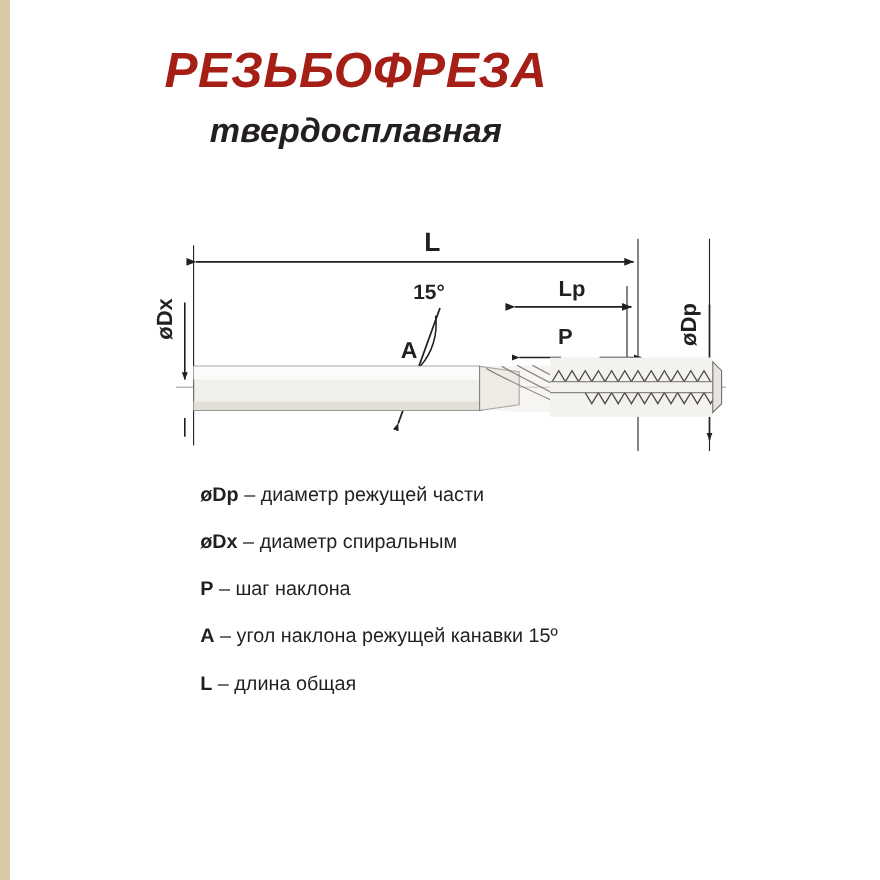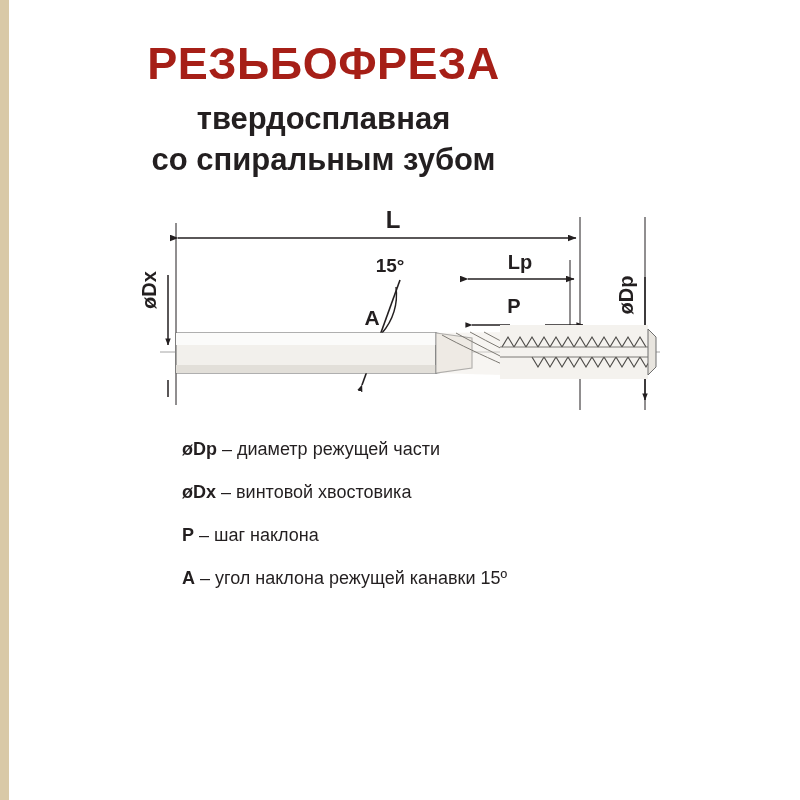--- a/index.html
+++ b/index.html
@@ -28,20 +28,21 @@
     width: 9px;
     height: 800px;
     background: #d9c9a7;
   }
   .header {
     position: absolute;
     left: 0;
     top: 40px;
     width: 647px;
     text-align: center;
+    font-style: italic;
   }
   .title-main {
     font-size: 45px;
     font-weight: bold;
     letter-spacing: 0.5px;
     color: #a61f17;
     line-height: 1.05;
     margin: 0;
   }
   .title-sub {
@@ -84,21 +85,20 @@
 <body>
 
 <div class="page">
 
   <div class="edge-strip"></div>
 
   <div class="header">
     <div class="title-main">РЕЗЬБОФРЕЗА</div>
     <div class="title-sub">
       <div>твердосплавная</div>
-      <div>со спиральным зубом</div>
     </div>
   </div>
 
   <div class="drawing">
     <svg width="600" height="225" viewBox="0 0 600 225" xmlns="http://www.w3.org/2000/svg">
       <defs>
         <marker id="arr" markerWidth="9" markerHeight="7" refX="8.5" refY="3.5" orient="auto" markerUnits="userSpaceOnUse">
           <path d="M0,0 L9,3.5 L0,7 z" fill="#231f20"></path>
         </marker>
         <marker id="arrS" markerWidth="7" markerHeight="5.5" refX="6.6" refY="2.75" orient="auto" markerUnits="userSpaceOnUse">
@@ -199,23 +199,26 @@
         <path d="M548,124 L556,132 L556,162 L548,170 Z" fill="#e8e5df" stroke="#6e6e6e" stroke-width="1"></path>
       </g>
     </svg>
   </div>
 
   <div class="legend">
     <div class="legend-item">
       <b>øDp</b><span> – </span><span>диаметр режущей части</span>
     </div>
     <div class="legend-item">
-      <b>øDx</b><span> – </span><span>винтовой хвостовика</span>
+      <b>øDx</b><span> – </span><span>диаметр спиральным</span>
     </div>
     <div class="legend-item">
       <b>P</b><span> – </span><span>шаг наклона</span>
     </div>
     <div class="legend-item">
       <b>A</b><span> – </span><span>угол наклона режущей канавки 15º</span>
     </div>
+    <div class="legend-item">
+      <b>L</b><span> – </span><span>длина общая</span>
+    </div>
   </div>
 
 </div>
 
 </body></html>

